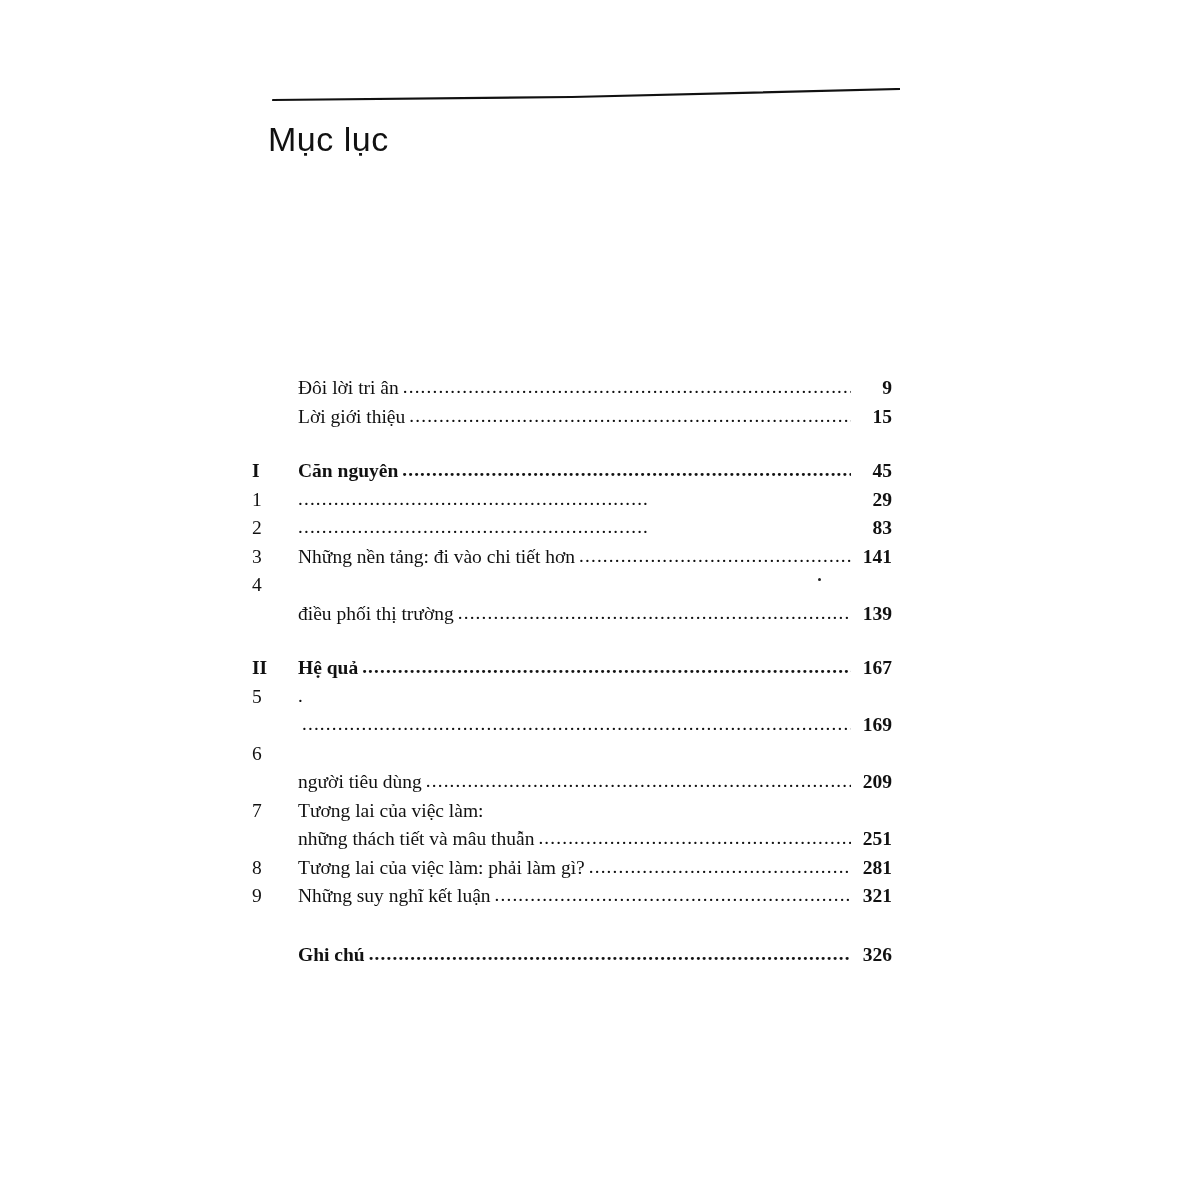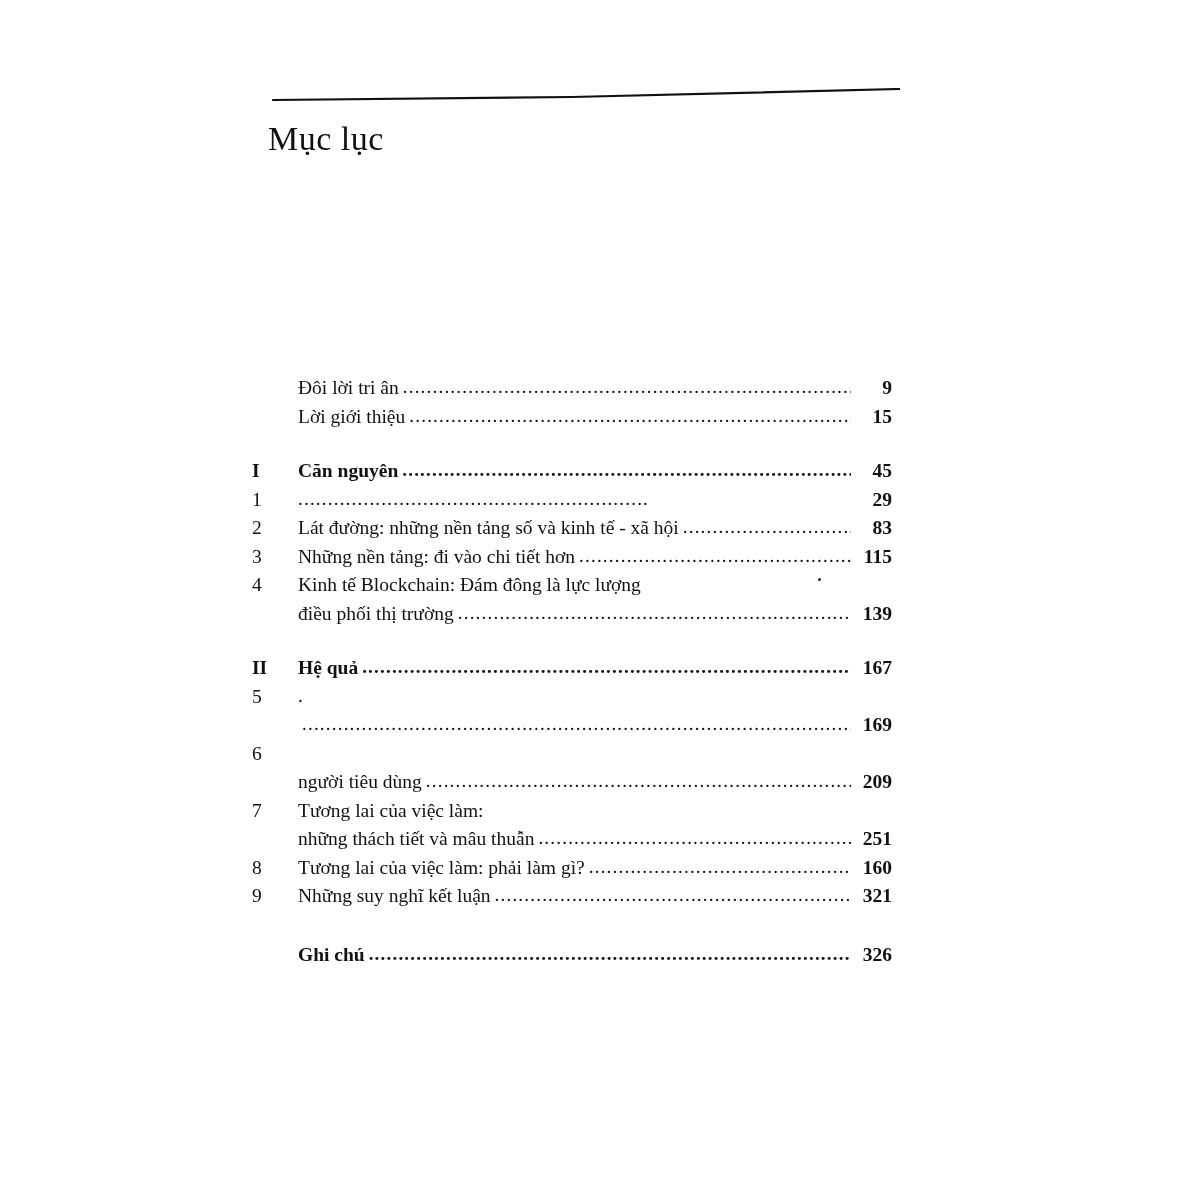--- a/index.html
+++ b/index.html
@@ -31,21 +31,21 @@
     width: 628px;
     height: 14px;
   }
   .top-rule svg { display: block; }
 
   .title {
     position: absolute;
     left: 268px;
     top: 120px;
     font-size: 34px;
-    font-family: Liberation Serif, serif;
+    font-family: Liberation Sans, sans-serif;
     letter-spacing: 0.5px;
     color: #111;
     white-space: nowrap;
   }
 
   .toc {
     position: absolute;
     left: 252px;
     top: 378px;
     width: 640px;
@@ -143,35 +143,33 @@
     </div>
 
     <div class="entry">
       <span class="num">1</span>
       <span class="leader">...........................................................</span>
       <span class="pg">29</span>
     </div>
 
     <div class="entry">
       <span class="num">2</span>
-      <span class="txt">Lát đường: những nền tảng số và kinh tế - xã hội</span>
       <span class="leader">...........................................................</span>
       <span class="pg">83</span>
     </div>
 
     <div class="entry">
       <span class="num">3</span>
       <span class="txt">Những nền tảng: đi vào chi tiết hơn</span>
       <span class="leader">........................................................................................</span>
-      <span class="pg">115</span>
+      <span class="pg">141</span>
     </div>
 
     <div class="entry">
       <span class="num">4</span>
-      <span class="txt">Kinh tế Blockchain: Đám đông là lực lượng</span>
     </div>
     <div class="entry cont">
       <span class="num">4</span>
       <span class="txt">điều phối thị trường</span>
       <span class="leader">..................................................................................................</span>
       <span class="pg">139</span>
     </div>
 
     <div class="gap-md"></div>
 
@@ -211,21 +209,21 @@
       <span class="num">7</span>
       <span class="txt">những thách tiết và mâu thuẫn</span>
       <span class="leader">..................................................................................................</span>
       <span class="pg">251</span>
     </div>
 
     <div class="entry">
       <span class="num">8</span>
       <span class="txt">Tương lai của việc làm: phải làm gì?</span>
       <span class="leader">........................................................................................</span>
-      <span class="pg">160</span>
+      <span class="pg">281</span>
     </div>
 
     <div class="entry">
       <span class="num">9</span>
       <span class="txt">Những suy nghĩ kết luận</span>
       <span class="leader">..................................................................................................</span>
       <span class="pg">321</span>
     </div>
 
     <div class="gap-lg"></div>

